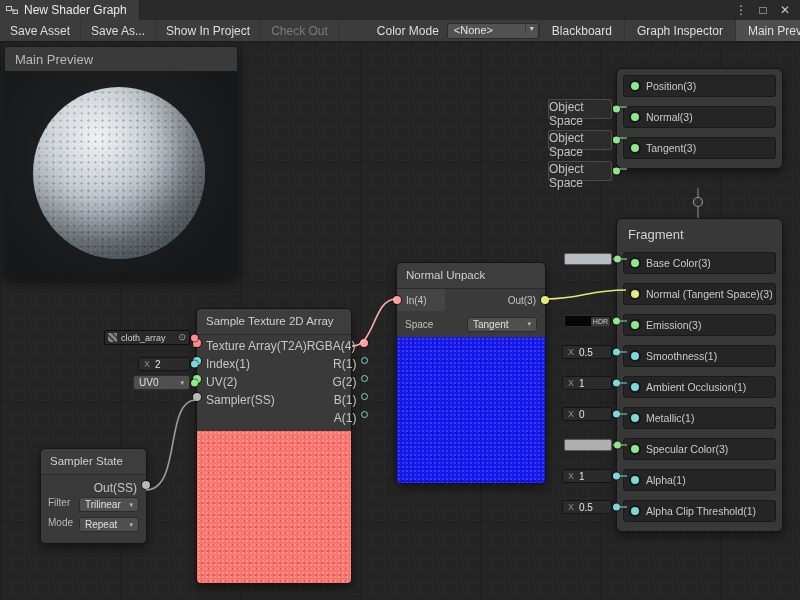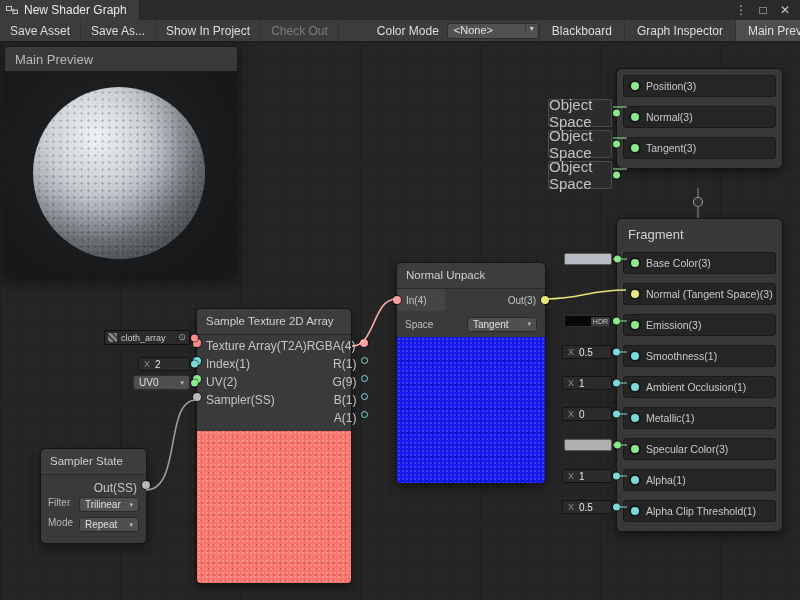--- a/index.html
+++ b/index.html
@@ -93,21 +93,21 @@
   .nu-space { display:flex; align-items:center; height:26px; padding:0 8px; font-size:10px; color:#C0C0C0; }
   .nu-space .mini-dd { margin-left:auto; width:70px; }
 
   
   .block { position:absolute; width:167px; background:#383838; border:1px solid #151515; border-radius:6px; box-shadow:0 4px 10px rgba(0,0,0,0.45); padding:6px 6px 0; z-index:2; }
   .block-title { font-size:13px; color:#D2D2D2; padding:2px 5px 10px; }
   .block-row { height:22px; background:#252525; border:1px solid #191919; border-radius:3px; margin-bottom:9px; display:flex; align-items:center; gap:7px; padding:0 7px; font-size:10.5px; color:#CACACA; white-space:nowrap; overflow:hidden; }
   .block-row .pdot { box-shadow:0 0 0 2px rgba(0,0,0,0.4); }
 
   
-  .space-widget { position:absolute; width:64px; height:28px; background:#2C2C2C; border:1px solid #4A4A4A; border-radius:2px; font-size:15px; color:#C2C2C2; display:flex; align-items:center; justify-content:center; z-index:2; }
+  .space-widget { position:absolute; width:64px; height:20px; background:#2C2C2C; border:1px solid #4A4A4A; border-radius:2px; font-size:12px; color:#C2C2C2; display:flex; align-items:flex-start; justify-content:center; z-index:2; }
   .mini-dot { position:absolute; right:-9px; top:50%; transform:translateY(-50%); width:7px; height:7px; border-radius:50%; box-shadow:0 0 0 1px rgba(0,0,0,0.5); }
   .md-green { background:#8CE88C; } .md-teal { background:#7AD9D9; } .md-salmon { background:#FF8B8B; }
 
   .fwidget { position:absolute; z-index:2; }
   .swatch { width:48px; height:12px; border-radius:2px; border:1px solid #5A5A5A; }
   .hdr { width:48px; height:12px; background:#060606; border:1px solid #2E2E2E; border-radius:2px; display:flex; align-items:center; justify-content:flex-end; }
   .hdr-label { font-size:7px; color:#C8C8C8; background:#3A3A3A; padding:0 2px; border-radius:1px; margin-right:1px; line-height:9px; }
   .ffield { width:50px; height:14px; background:#2B2B2B; border:1px solid #141414; border-radius:2px; display:flex; align-items:center; gap:5px; padding:0 5px; }
   .ffield .fx { color:#8F8F8F; font-size:9px; }
   .ffield .fv { color:#E2E2E2; font-size:10px; }
@@ -324,21 +324,21 @@
       <div class="pcol pcol-out">
         <div class="prow">
             <span class="plabel">RGBA(4)</span>
             <span class="pdot d-pink edge-r"></span>
           </div>
         <div class="prow">
             <span class="plabel">R(1)</span>
             <span class="pdot d-hollow edge-r"></span>
           </div>
         <div class="prow">
-            <span class="plabel">G(9)</span>
+            <span class="plabel">G(2)</span>
             <span class="pdot d-hollow edge-r"></span>
           </div>
         <div class="prow">
             <span class="plabel">B(1)</span>
             <span class="pdot d-hollow edge-r"></span>
           </div>
         <div class="prow">
             <span class="plabel">A(1)</span>
             <span class="pdot d-hollow edge-r"></span>
           </div>

